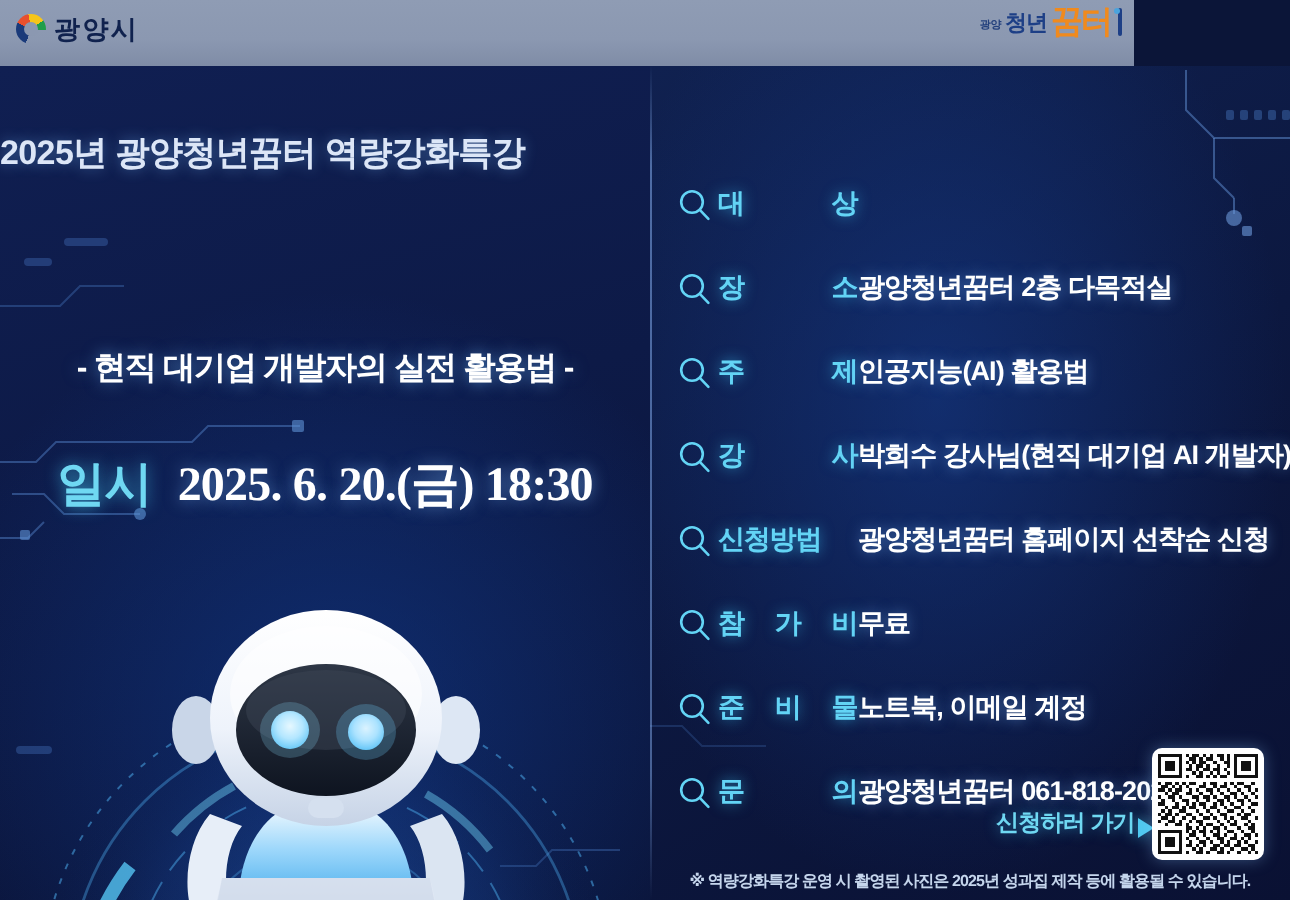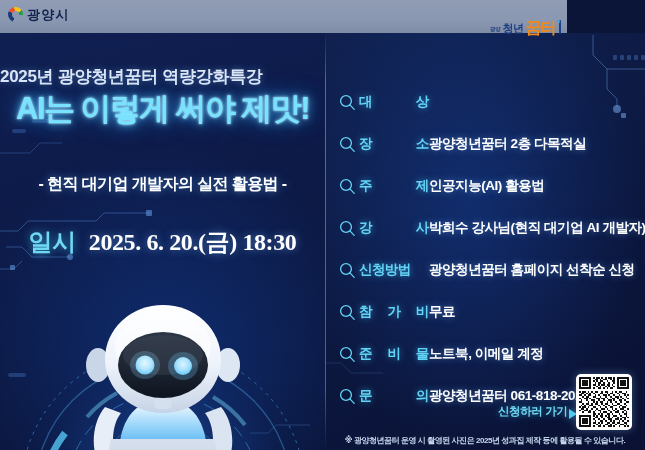--- a/index.html
+++ b/index.html
@@ -28,21 +28,21 @@
   }
   .ci-mark::after{
     content:"";position:absolute;left:3.6px;top:3.6px;width:7.8px;height:7.8px;
     border-radius:50%;background:#8b98b1;
   }
   .ci-text{
     font-size:13px;font-weight:bold;color:#10224e;letter-spacing:1.2px;
     line-height:15px;
   }
   .hdr-right{
-    position:absolute;right:6px;top:20px;display:flex;align-items:flex-end;gap:2px;
+    position:absolute;right:6px;top:4px;display:flex;align-items:flex-end;gap:2px;
   }
   .hr-small{font-size:5.5px;color:#24417d;font-weight:bold;line-height:9px;letter-spacing:-.2px;}
   .hr-blue{font-size:11px;color:#1d3f86;font-weight:bold;line-height:12px;letter-spacing:-.5px;}
   .hr-orange{font-size:16px;color:#f08a1d;font-weight:bold;line-height:12px;letter-spacing:-1px;}
   .hr-bar{display:inline-block;width:2.5px;height:14px;background:#1d3f86;border-radius:1px;margin-left:1px;}
   .hr-dot{position:absolute;right:1px;top:0px;width:3px;height:3px;background:#4aa3dd;border-radius:50%;}
 
   
   .left-panel{
     position:absolute;left:0;top:33px;width:325px;height:417px;overflow:hidden;
@@ -192,21 +192,20 @@
         <path d="M 200 56 A 106 106 0 0 1 232 84"></path>
       </g>
       <g fill="#4fb4ec" fill-opacity=".5">
         <rect x="18" y="144" width="10" height="5" rx="1"></rect>
         <rect x="272" y="144" width="10" height="5" rx="1"></rect>
         <rect x="146" y="16" width="5" height="10" rx="1"></rect>
       </g>
     </svg>
 
     <div class="kicker">2025년 광양청년꿈터 역량강화특강</div>
-    <div class="maintitle">AI는 이렇게 써야 제맛!</div>
     <div class="subtitle">- 현직 대기업 개발자의 실전 활용법 -</div>
 
     <div class="dateline">
       <span class="lbl">일시</span><span class="val">2025. 6. 20.(금) 18:30</span>
     </div>
 
     <svg class="robot" viewBox="0 0 176 180">
       <defs>
         <linearGradient id="bodyG" x1="0" y1="0" x2="0" y2="1">
           <stop offset="0%" stop-color="#ffffff"></stop>
@@ -375,21 +374,21 @@
           <line x1="10.9" y1="10.9" x2="15.2" y2="15.4" stroke="#63d4f5" stroke-width="1.3" stroke-linecap="round"></line>
         </svg>
         <span class="row-label">
             <span>문</span>
             <span>의</span>
           </span>
         <span class="row-value">광양청년꿈터 061-818-2020</span>
       </div>
     </div>
 
-    <div class="note">※ 광양청년꿈터 운영 시 촬영된 사진은 2025년 성과집 제작 등에 활용될 수 있습니다.</div>
+    <div class="note">※ 역량강화특강 운영 시 촬영된 사진은 2025년 성과집 제작 등에 활용될 수 있습니다.</div>
   </div>
 
   <div class="divider"></div>
 
   <div class="apply">
     <span>신청하러 가기</span>
     <span class="tri"></span>
   </div>
 
   <div class="qr-wrap">

